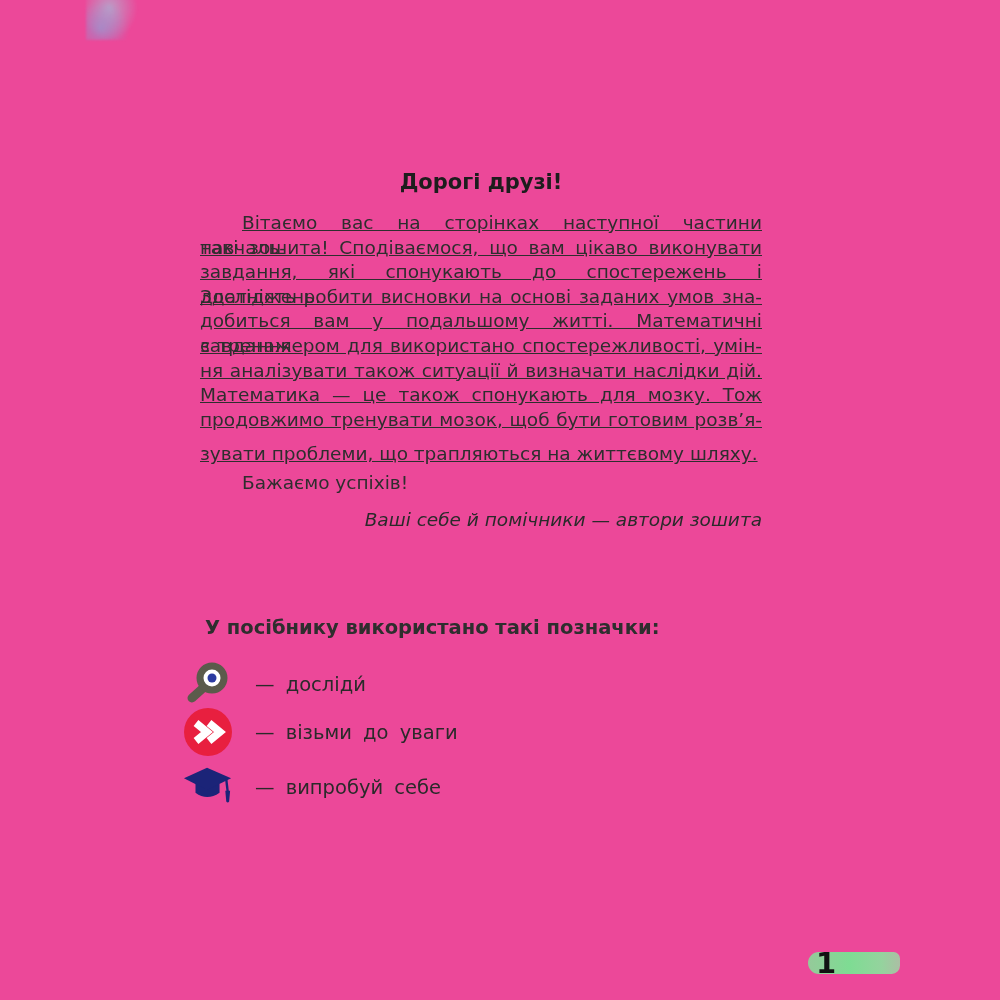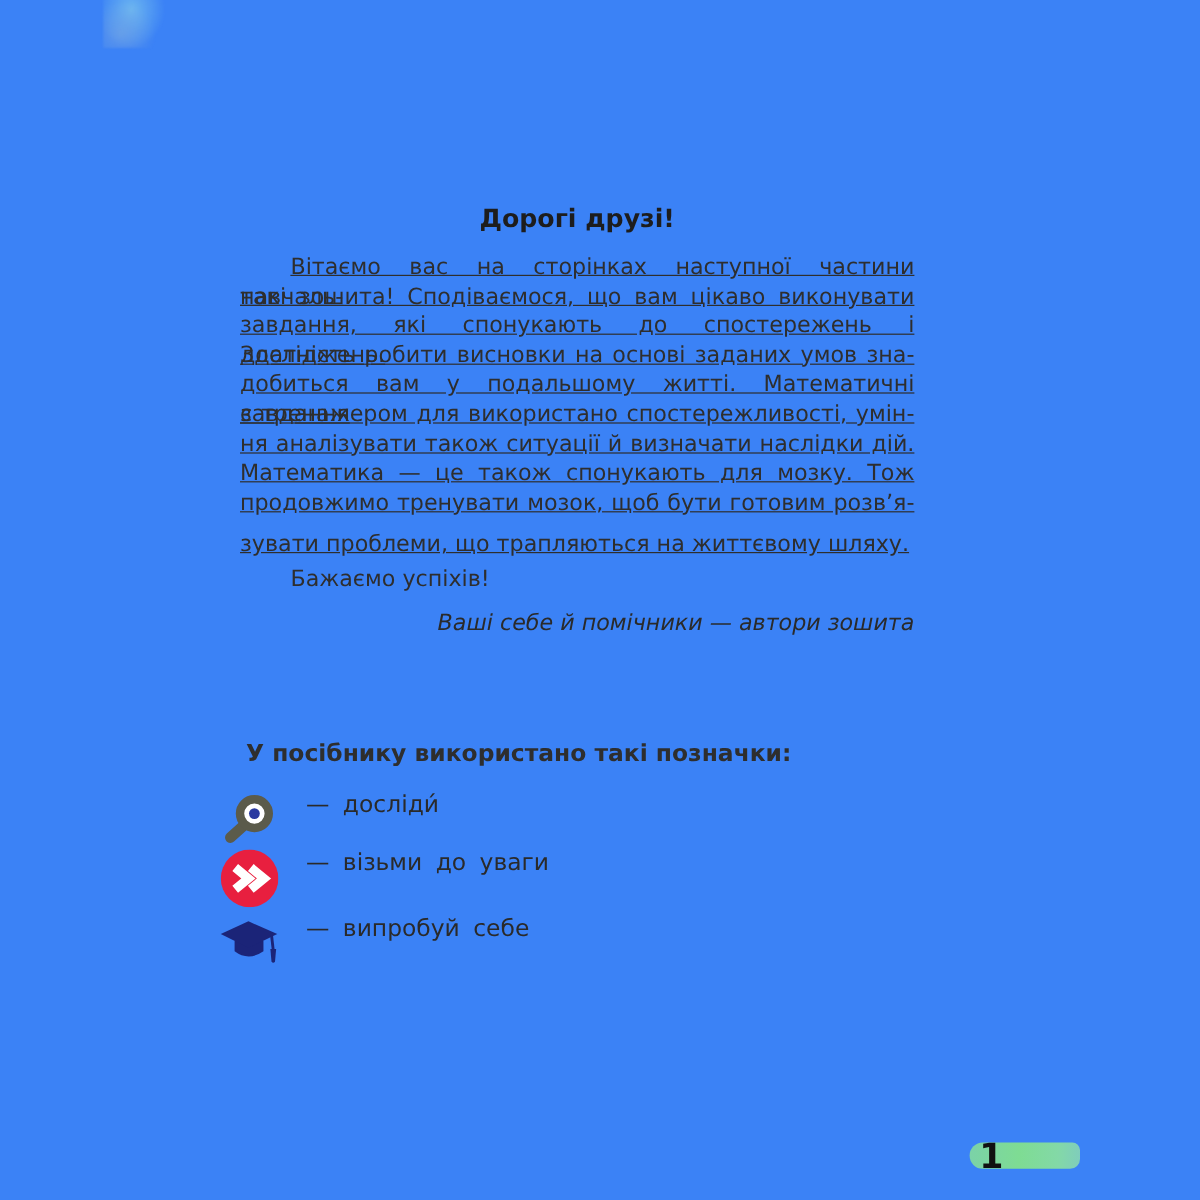--- a/index.html
+++ b/index.html
@@ -1,19 +1,19 @@
 <!DOCTYPE html>
 <html><head>
 <meta charset="utf-8">
 <style>
   html,body{margin:0;padding:0;}
   .page{
     position:relative;
     width:1000px;height:1000px;
-    background:#3b82f6;
+    background:#ec4899;
     overflow:hidden;
     font-family:"DejaVu Sans","Liberation Sans",sans-serif;
     color:#2e2e2e;
   }
   
   .corner-smudge{
     position:absolute;left:86px;top:-6px;width:52px;height:46px;
     background:
       radial-gradient(ellipse at 28% 75%, rgba(125,170,225,.55), rgba(125,170,225,0) 55%),
       radial-gradient(ellipse at 45% 30%, rgba(150,225,235,.55), rgba(150,225,235,0) 70%);
@@ -29,21 +29,21 @@
     white-space:normal;height:24.6px;overflow:visible;text-decoration:underline;
   }
   .pline.first{text-indent:42px;}
   .pline.last{text-align-last:left;margin-top:10px;}
   .closing{top:472px;font-size:18.5px;text-indent:42px;}
   .signature{
     top:509px;font-size:18.5px;font-style:italic;text-align:right;color:#2a2a2a;
   }
   .legend-heading{top:616px;font-weight:700;font-size:19.5px;left:205px;}
   .legend-row{
-    position:absolute;left:183px;display:flex;height:50px;
+    position:absolute;left:183px;display:flex;align-items:center;height:50px;
   }
   .legend-row .icon{width:50px;height:50px;display:flex;align-items:center;justify-content:center;flex:0 0 50px;}
   .legend-label{margin-left:22px;font-size:19.5px;word-spacing:5px;color:#2a2a2a;}
   .row-explore{top:659px;}
   .row-attention{top:707px;}
   .row-test{top:762px;}
   
   .page-highlight{
     position:absolute;left:808px;top:952px;width:92px;height:22px;
     border-radius:12px 7px 9px 12px;

